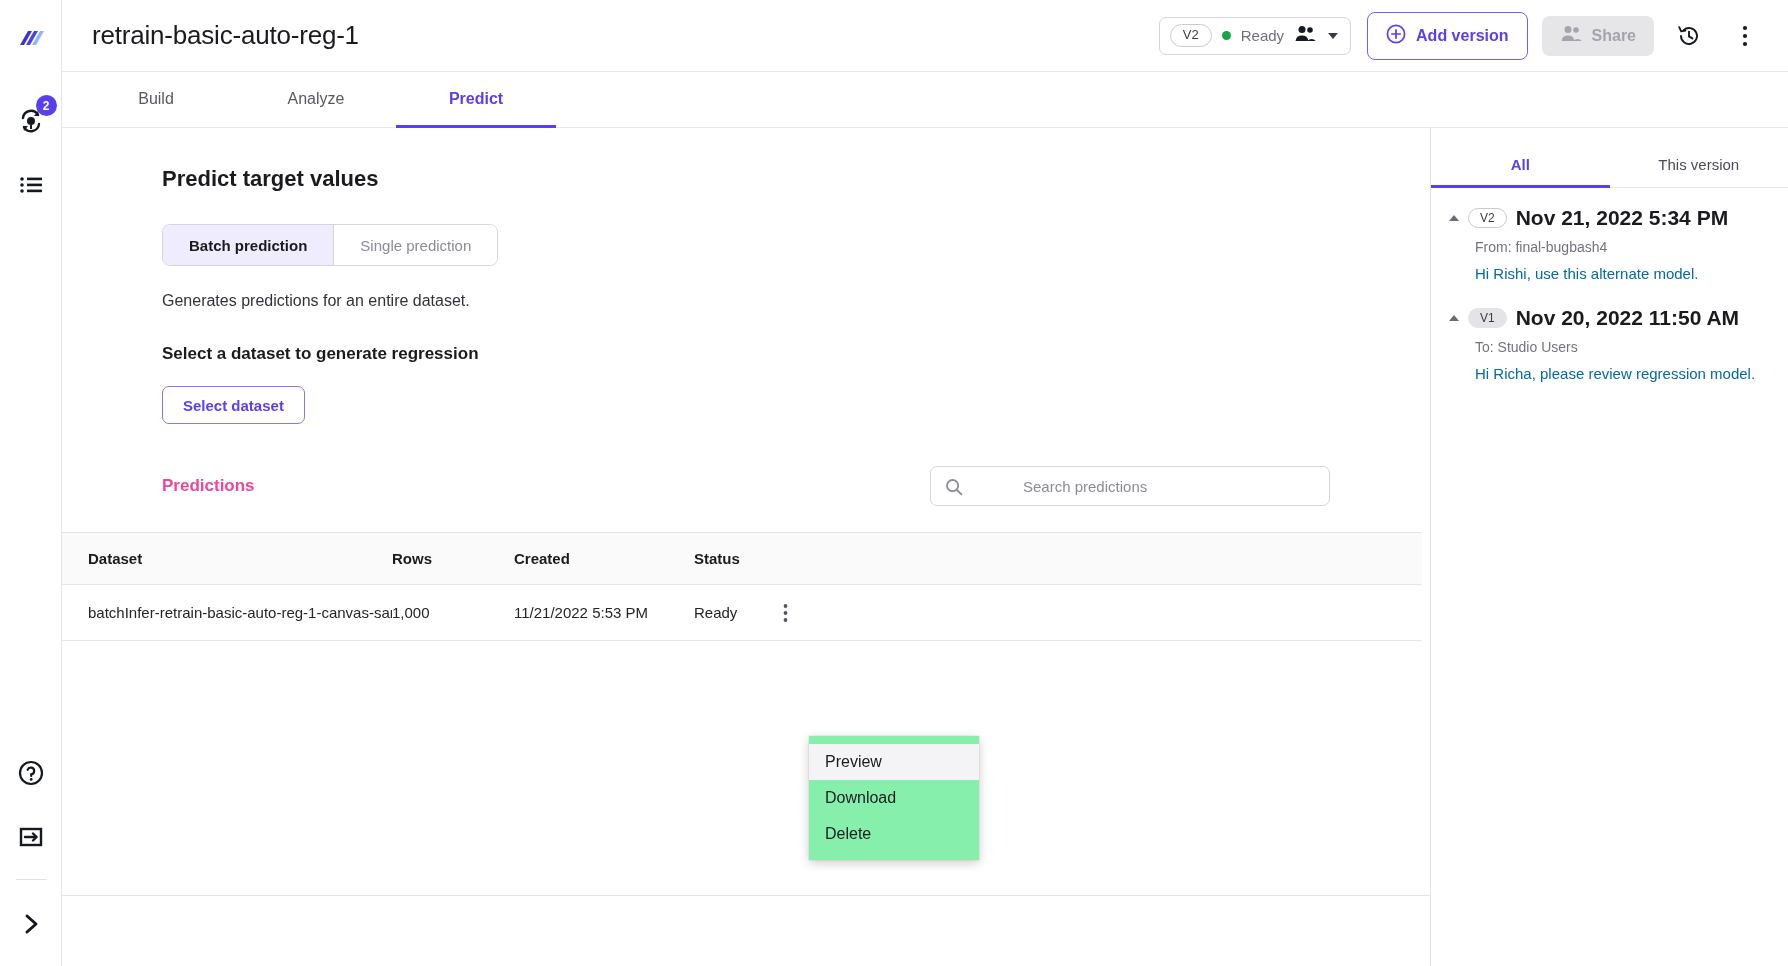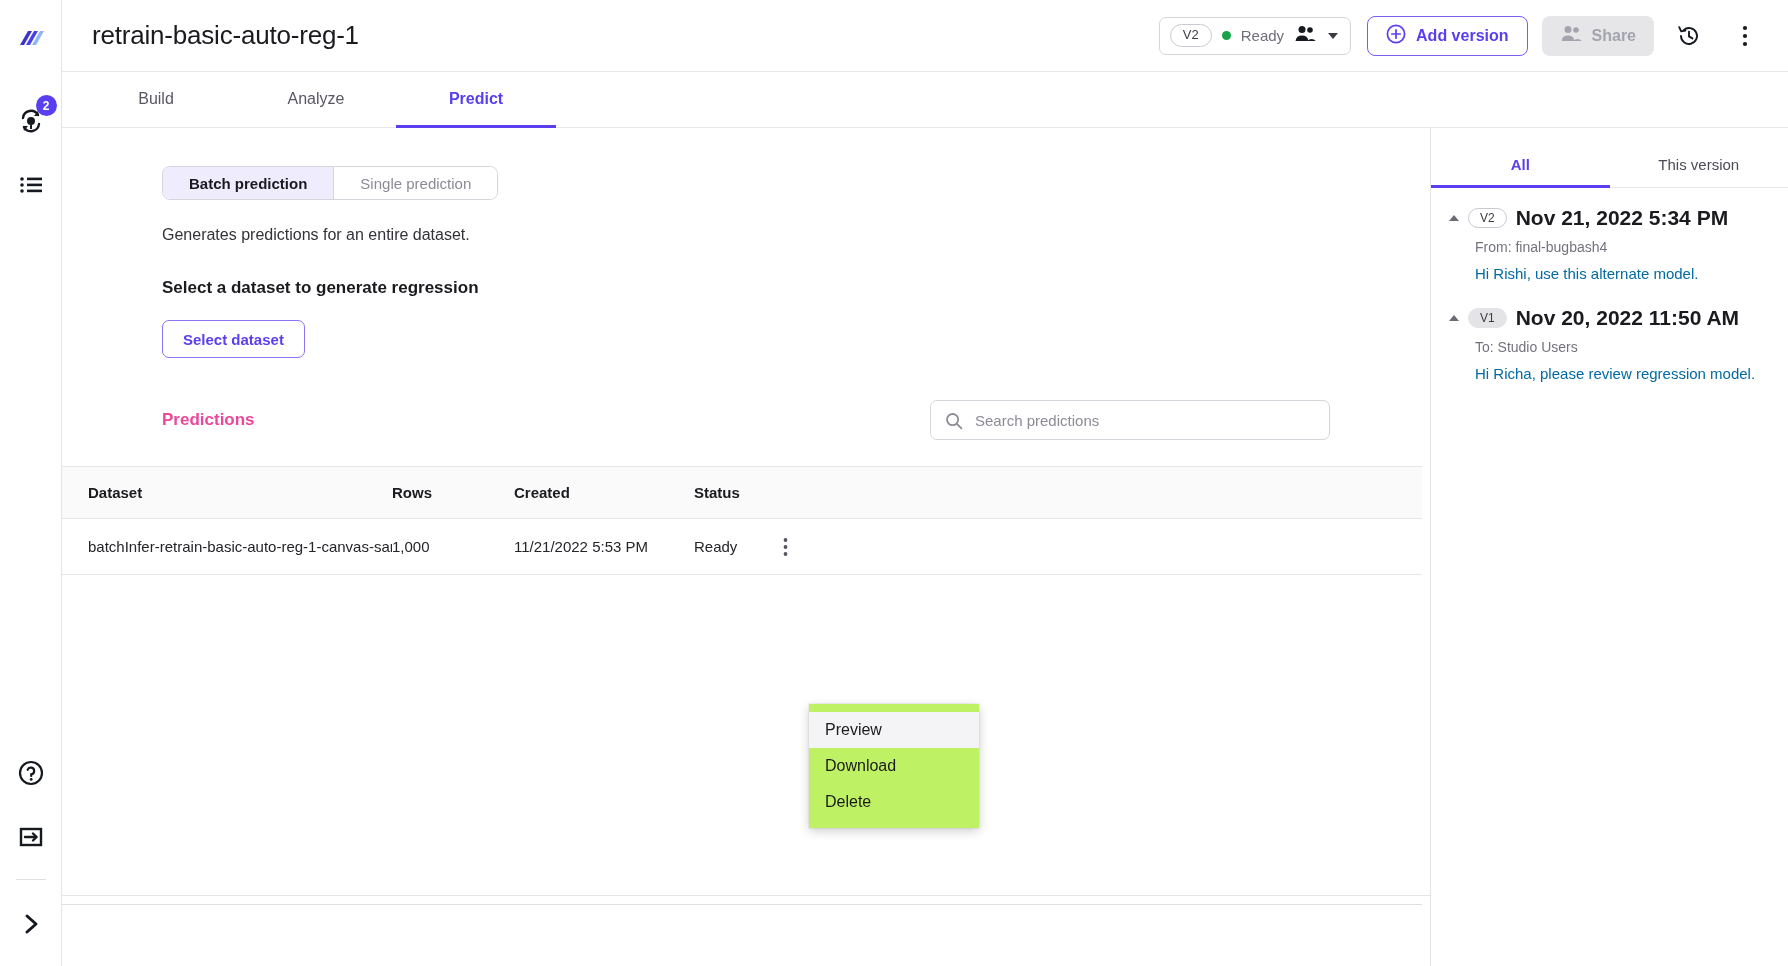--- a/index.html
+++ b/index.html
@@ -67,21 +67,21 @@
   }
   .status-dot { width: 9px; height: 9px; border-radius: 50%; background: #17a34a; display:inline-block; }
   .status-text { font-size: 15px; color: #6f6f7a; }
   .caret-down {
     width: 0; height: 0; border-left: 5px solid transparent; border-right: 5px solid transparent;
     border-top: 6px solid #3a3a42; margin-left: 2px;
   }
 
   .btn-outline {
     display: flex; align-items: center; gap: 10px;
-    height: 40px; padding: 0 18px;
+    height: 48px; padding: 0 18px;
     border: 1px solid #7a5cf5; border-radius: 8px;
     color: #5a3ff0; background: #fff;
     font-size: 16px; font-weight: bold; cursor: pointer;
     white-space: nowrap;
   }
   .btn-disabled {
     display: flex; align-items: center; gap: 10px;
     height: 40px; padding: 0 18px; margin-left: 14px;
     border-radius: 8px; background: #e6e6e9;
     color: #a4a4ae; font-size: 16px; font-weight: bold;
@@ -109,21 +109,21 @@
 
   
   .body { flex: 1; display: flex; min-height: 0; }
   .content { flex: 1; min-width: 0; position: relative; overflow: hidden; background:#fff; }
   .content-inner { padding: 38px 0 0 0; }
 
   .h2 { font-size: 22px; font-weight: bold; color: #1b1b1f; margin: 0 0 32px 100px; }
 
   .segmented { display: inline-flex; margin-left: 100px; border-radius: 8px; overflow: hidden; border: 1px solid #d5d5db; }
   .seg {
-    height: 32px; display: flex; align-items: center; justify-content: center;
+    height: 40px; display: flex; align-items: center; justify-content: center;
     padding: 0 26px; font-size: 15px; cursor: pointer; background: #fff; color: #8b8b96;
     white-space: nowrap;
   }
   .seg.active { background: #eeecfd; color: #1b1b1f; font-weight: bold; border-right: 1px solid #d5d5db; }
 
   .para { font-size: 16px; color: #323238; margin: 26px 0 0 100px; }
   .h3 { font-size: 17px; font-weight: bold; color: #1b1b1f; margin: 34px 0 0 100px; }
 
   .btn-select {
     margin: 22px 0 0 100px;
@@ -135,21 +135,21 @@
 
   .section-row {
     display: flex; align-items: center; justify-content: space-between;
     margin: 42px 100px 0 100px;
   }
   .h3b { font-size: 17px; font-weight: bold; color: #ec4899; }
 
   .search-box {
     position: relative; width: 400px; height: 40px;
     border: 1px solid #d5d5db; border-radius: 7px; background: #fff;
-    display: flex; align-items: center;
+    display: flex; align-items: center; padding-left: 48px;
   }
   .search-box .sicon { position: absolute; left: 14px; top: 11px; }
   .search-box input {
     border: none; outline: none; background: transparent;
     font-family: "Liberation Sans", sans-serif; font-size: 15px; color: #1b1b1f;
     width: 100%; padding: 0 12px 0 44px; height: 100%;
   }
   .search-box input::placeholder { color: #8b8b96; }
 
   
@@ -167,22 +167,22 @@
   .c-dataset { width: 330px; padding-left: 26px; overflow: hidden; white-space: nowrap; }
   .c-rows { width: 110px; }
   .c-created { width: 180px; margin-left: 12px; }
   .c-status { width: 78px; }
   .c-menu { width: 60px; display: flex; align-items: center; }
   .kebab { width: 26px; height: 26px; display:flex; align-items:center; justify-content:center; cursor: pointer; }
   .table-tail { width: 1360px; height: 330px; border-bottom: 1px solid #dfdfe3; background: #fff; }
 
   
   .ctxmenu {
-    position: absolute; left: 747px; top: 576px;
-    width: 170px; background: #bef264;
+    position: absolute; left: 747px; top: 608px;
+    width: 170px; background: #86efac;
     box-shadow: 0 3px 10px rgba(0,0,0,0.20), 0 0 1px rgba(0,0,0,0.25);
     padding: 8px 0; z-index: 40;
   }
   .ctxitem {
     height: 36px; display: flex; align-items: center;
     padding: 0 16px; font-size: 16px; color: #1b1b1f; cursor: pointer;
   }
   .ctxitem.hover { background: #f4f4f6; }
 
   
@@ -347,20 +347,21 @@
       <div class="tab">Build</div>
       <div class="tab">Analyze</div>
       <div class="tab active">Predict</div>
     </div>
 
     <div class="body">
 
       <div class="content">
         <div class="content-inner">
 
+          <div class="h2">Predict target values</div>
 
           <div class="segmented">
             <div class="seg active">Batch prediction</div>
             <div class="seg">Single prediction</div>
           </div>
 
           <div class="para">Generates predictions for an entire dataset.</div>
 
           <div class="h3">Select a dataset to generate regression</div>
 

